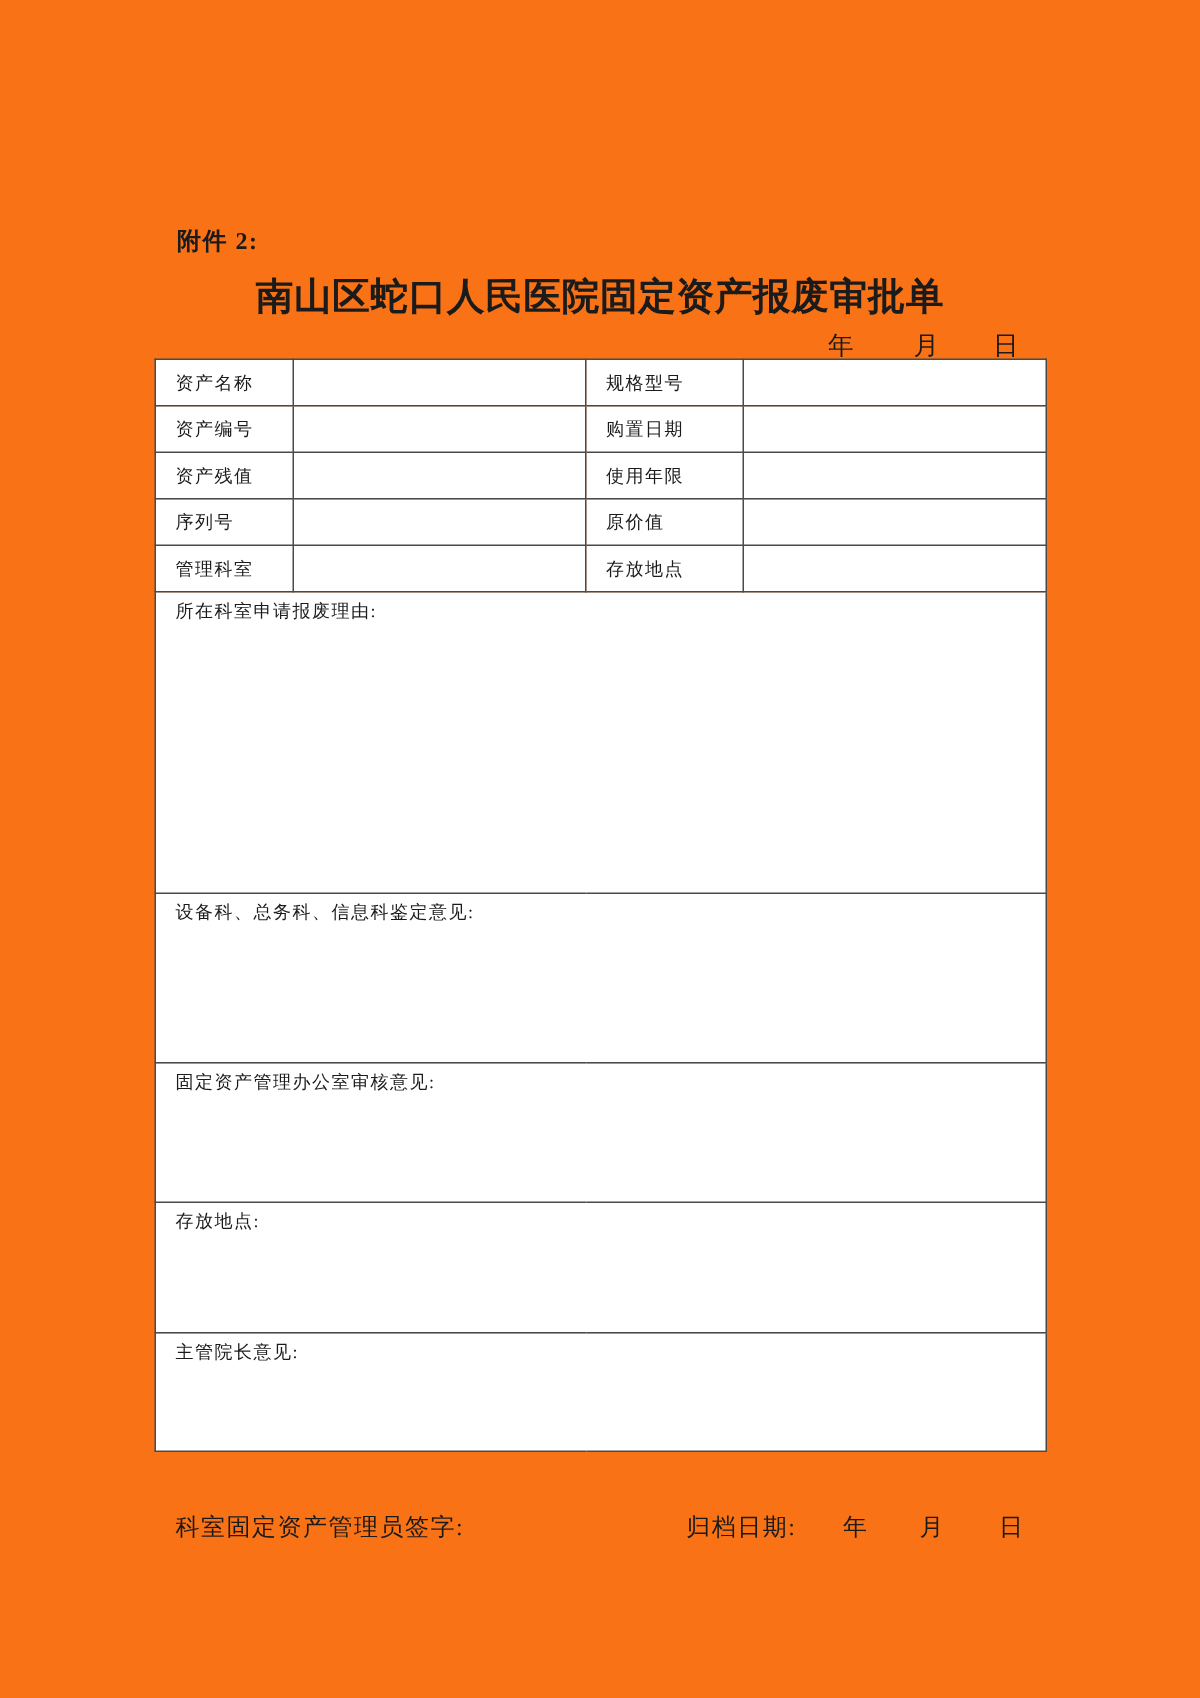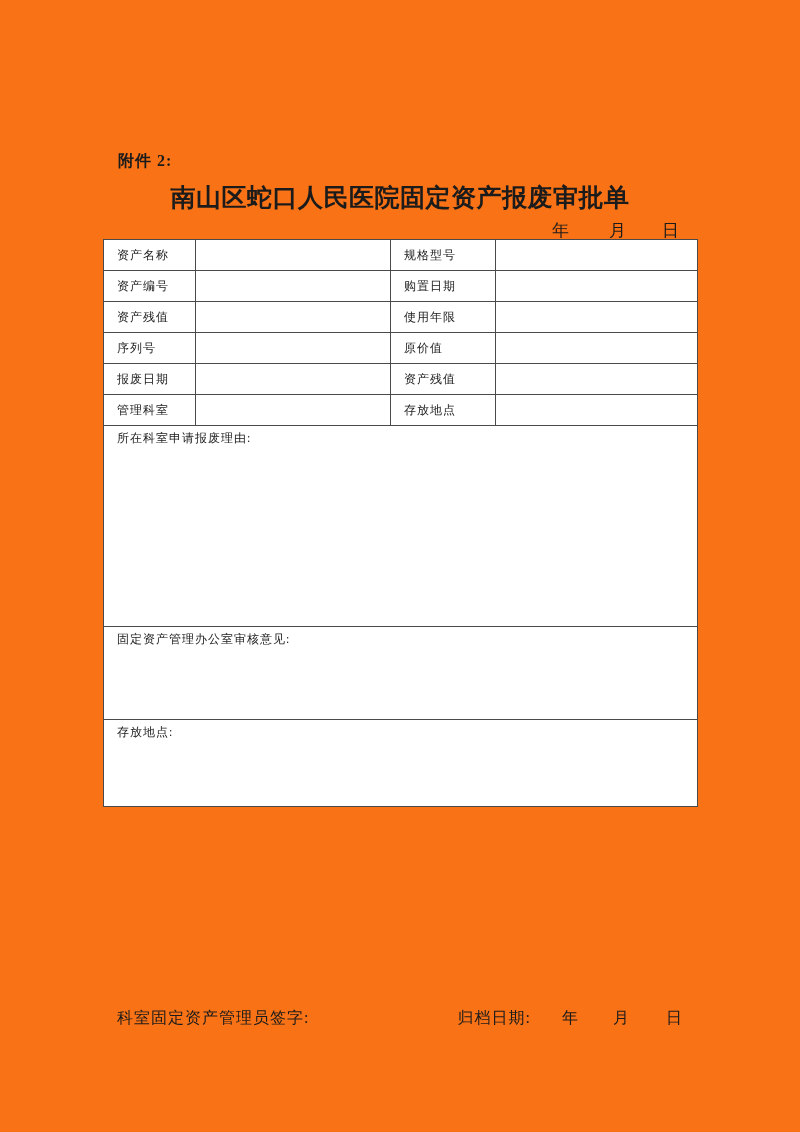--- a/index.html
+++ b/index.html
@@ -134,45 +134,49 @@
         <td class="label">使用年限</td>
         <td class="value"></td>
       </tr>
       <tr class="info-row">
         <td class="label">序列号</td>
         <td class="value"></td>
         <td class="label">原价值</td>
         <td class="value"></td>
       </tr>
       <tr class="info-row">
-        <td class="label">报废日期</td>
-        <td class="value"></td>
-        <td class="label">资产残值</td>
-        <td class="value"></td>
-      </tr>
-      <tr class="info-row">
         <td class="label">管理科室</td>
         <td class="value"></td>
         <td class="label">存放地点</td>
         <td class="value"></td>
       </tr>
 
       <tr class="s1">
         <td colspan="4" class="section-cell">
           <span>所在科室申请报废理由:</span>
         </td>
       </tr>
+      <tr class="s2">
+        <td colspan="4" class="section-cell">
+          <span>设备科、总务科、信息科鉴定意见:</span>
+        </td>
+      </tr>
       <tr class="s3">
         <td colspan="4" class="section-cell">
           <span>固定资产管理办公室审核意见:</span>
         </td>
       </tr>
       <tr class="s4">
         <td colspan="4" class="section-cell">
           <span>存放地点:</span>
+        </td>
+      </tr>
+      <tr class="s5">
+        <td colspan="4" class="section-cell">
+          <span>主管院长意见:</span>
         </td>
       </tr>
     </tbody>
   </table>
 
   <div class="footer">
     <span class="sig">科室固定资产管理员签字:</span>
     <span class="archive">
       <span>归档日期:</span><span class="fy">年</span><span class="fm">月</span><span class="fd">日</span>
     </span>

